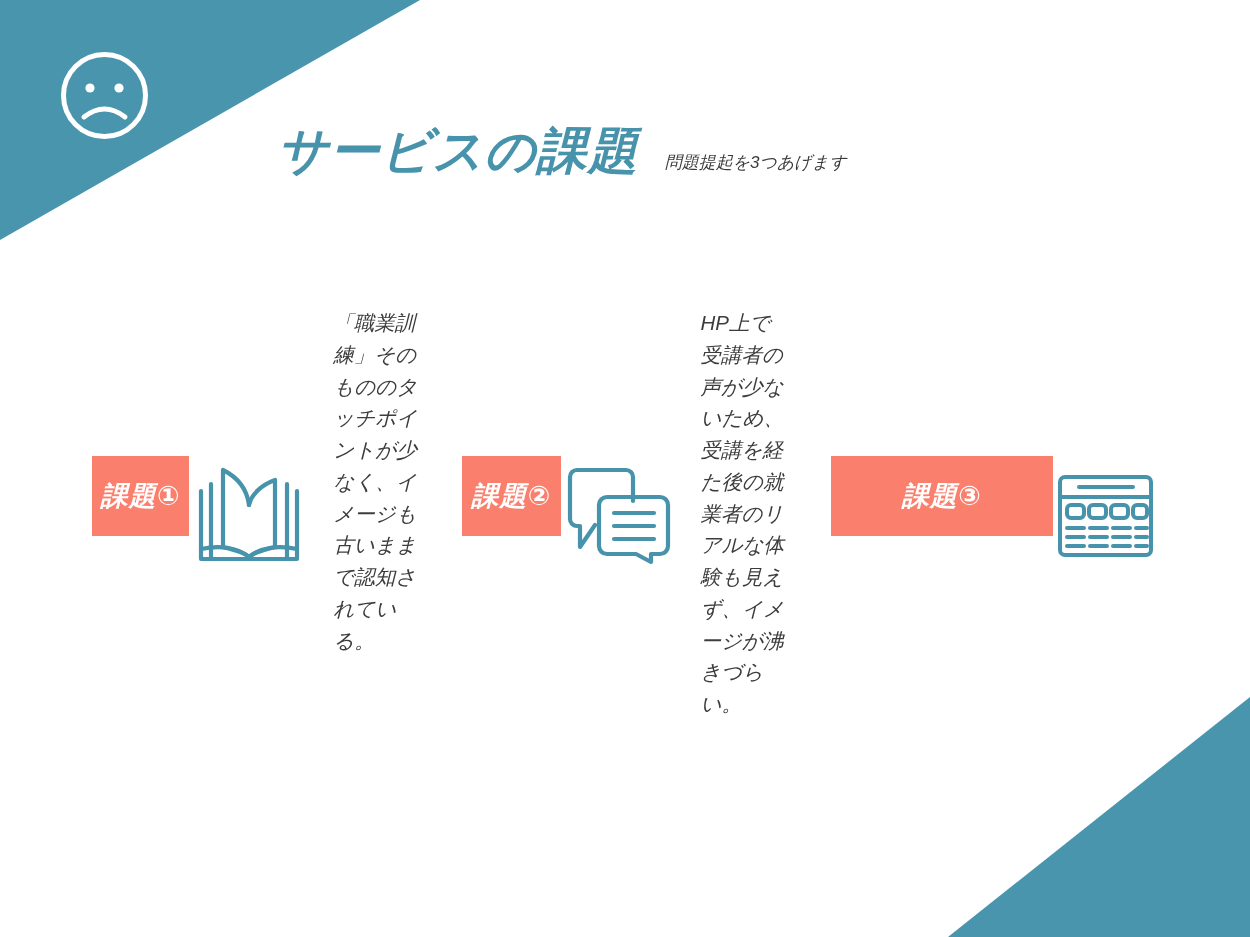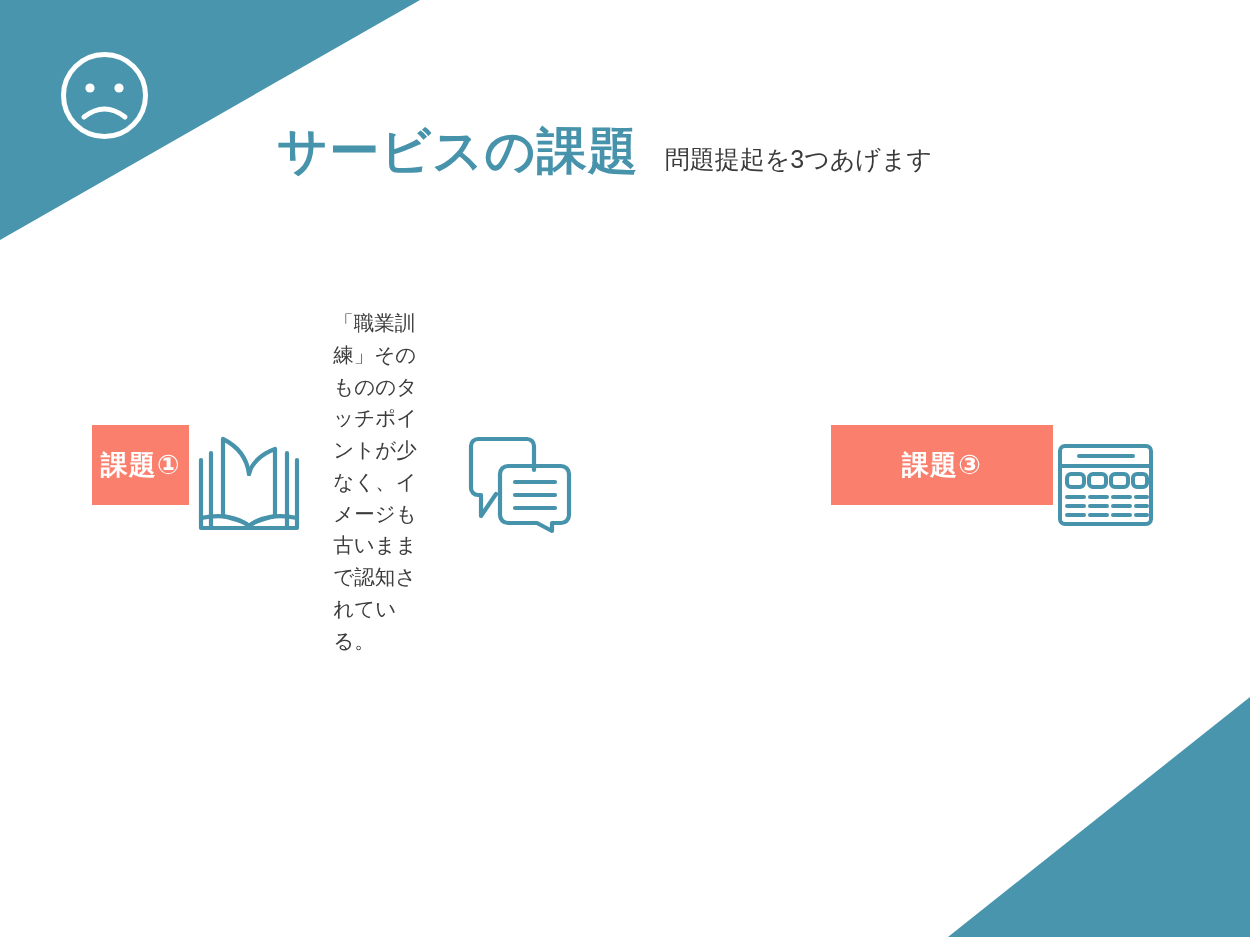--- a/index.html
+++ b/index.html
@@ -9,20 +9,21 @@
   }
   body {
     font-family: "Liberation Sans", "DejaVu Sans", sans-serif;
   }
   #slide {
     position: relative;
     width: 1250px;
     height: 937px;
     background: #ffffff;
     overflow: hidden;
+    font-style: italic;
   }
 
   
   .corner-tri {
     position: absolute;
     pointer-events: none;
   }
   #tri-topleft {
     left: 0;
     top: 0;
@@ -60,21 +61,21 @@
     white-space: nowrap;
   }
   #page-title {
     font-size: 50px;
     font-weight: bold;
     color: #4793ab;
     letter-spacing: 1px;
     line-height: 1;
   }
   #page-subtitle {
-    font-size: 25px;
+    font-size: 17px;
     font-weight: normal;
     color: #3a3a3a;
     line-height: 1;
     letter-spacing: 0px;
   }
 
   
   #columns {
     position: absolute;
     left: 92px;
@@ -158,29 +159,33 @@
           <path d="M98 23 L98 98"></path>
           <path d="M60 44 C58 28 48 16 34 9 L34 86 C48 90 57 92 60 96"></path>
           <path d="M60 44 C62 34 72 24 86 19 L86 86 C72 90 63 92 60 96"></path>
           <path d="M12 88 C30 84 48 86 60 96 C72 86 90 84 108 88"></path>
         </svg>
       </div>
       <div class="col-body">「職業訓練」そのもののタッチポイントが少なく、イメージも古いままで認知されている。</div>
     </div>
 
     <div class="column">
+      <div class="col-header">
+        <span class="col-header-label">課題②</span>
+      </div>
       <div class="col-icon">
         <svg width="115" height="108" viewBox="0 0 115 108" xmlns="http://www.w3.org/2000/svg" fill="none" stroke="#4793ab" stroke-width="4.2" stroke-linejoin="round" stroke-linecap="round">
           <path d="M72 40 L72 16 A7 7 0 0 0 65 9 L16 9 A7 7 0 0 0 9 16 L9 58 A7 7 0 0 0 16 65 L19 65 L19 86 L34 64"></path>
           <path d="M46 36 L99 36 A8 8 0 0 1 107 44 L107 85 A8 8 0 0 1 99 93 L90 93 L90 101 L75 93 L46 93 A8 8 0 0 1 38 85 L38 44 A8 8 0 0 1 46 36 Z"></path>
           <path d="M53 52 L93 52"></path>
           <path d="M53 65 L93 65"></path>
           <path d="M53 78 L93 78"></path>
         </svg>
       </div>
+      <div class="col-body">HP上で受講者の声が少ないため、受講を経た後の就業者のリアルな体験も見えず、イメージが沸きづらい。</div>
     </div>
 
     <div class="column">
       <div class="col-header">
         <span class="col-header-label">課題③</span>
       </div>
       <div class="col-icon">
         <svg width="105" height="108" viewBox="0 0 105 108" xmlns="http://www.w3.org/2000/svg" fill="none" stroke="#4793ab" stroke-width="4" stroke-linejoin="round" stroke-linecap="round">
           <rect x="7" y="16" width="91" height="78" rx="5"></rect>
           <path d="M7 36 L98 36"></path>

